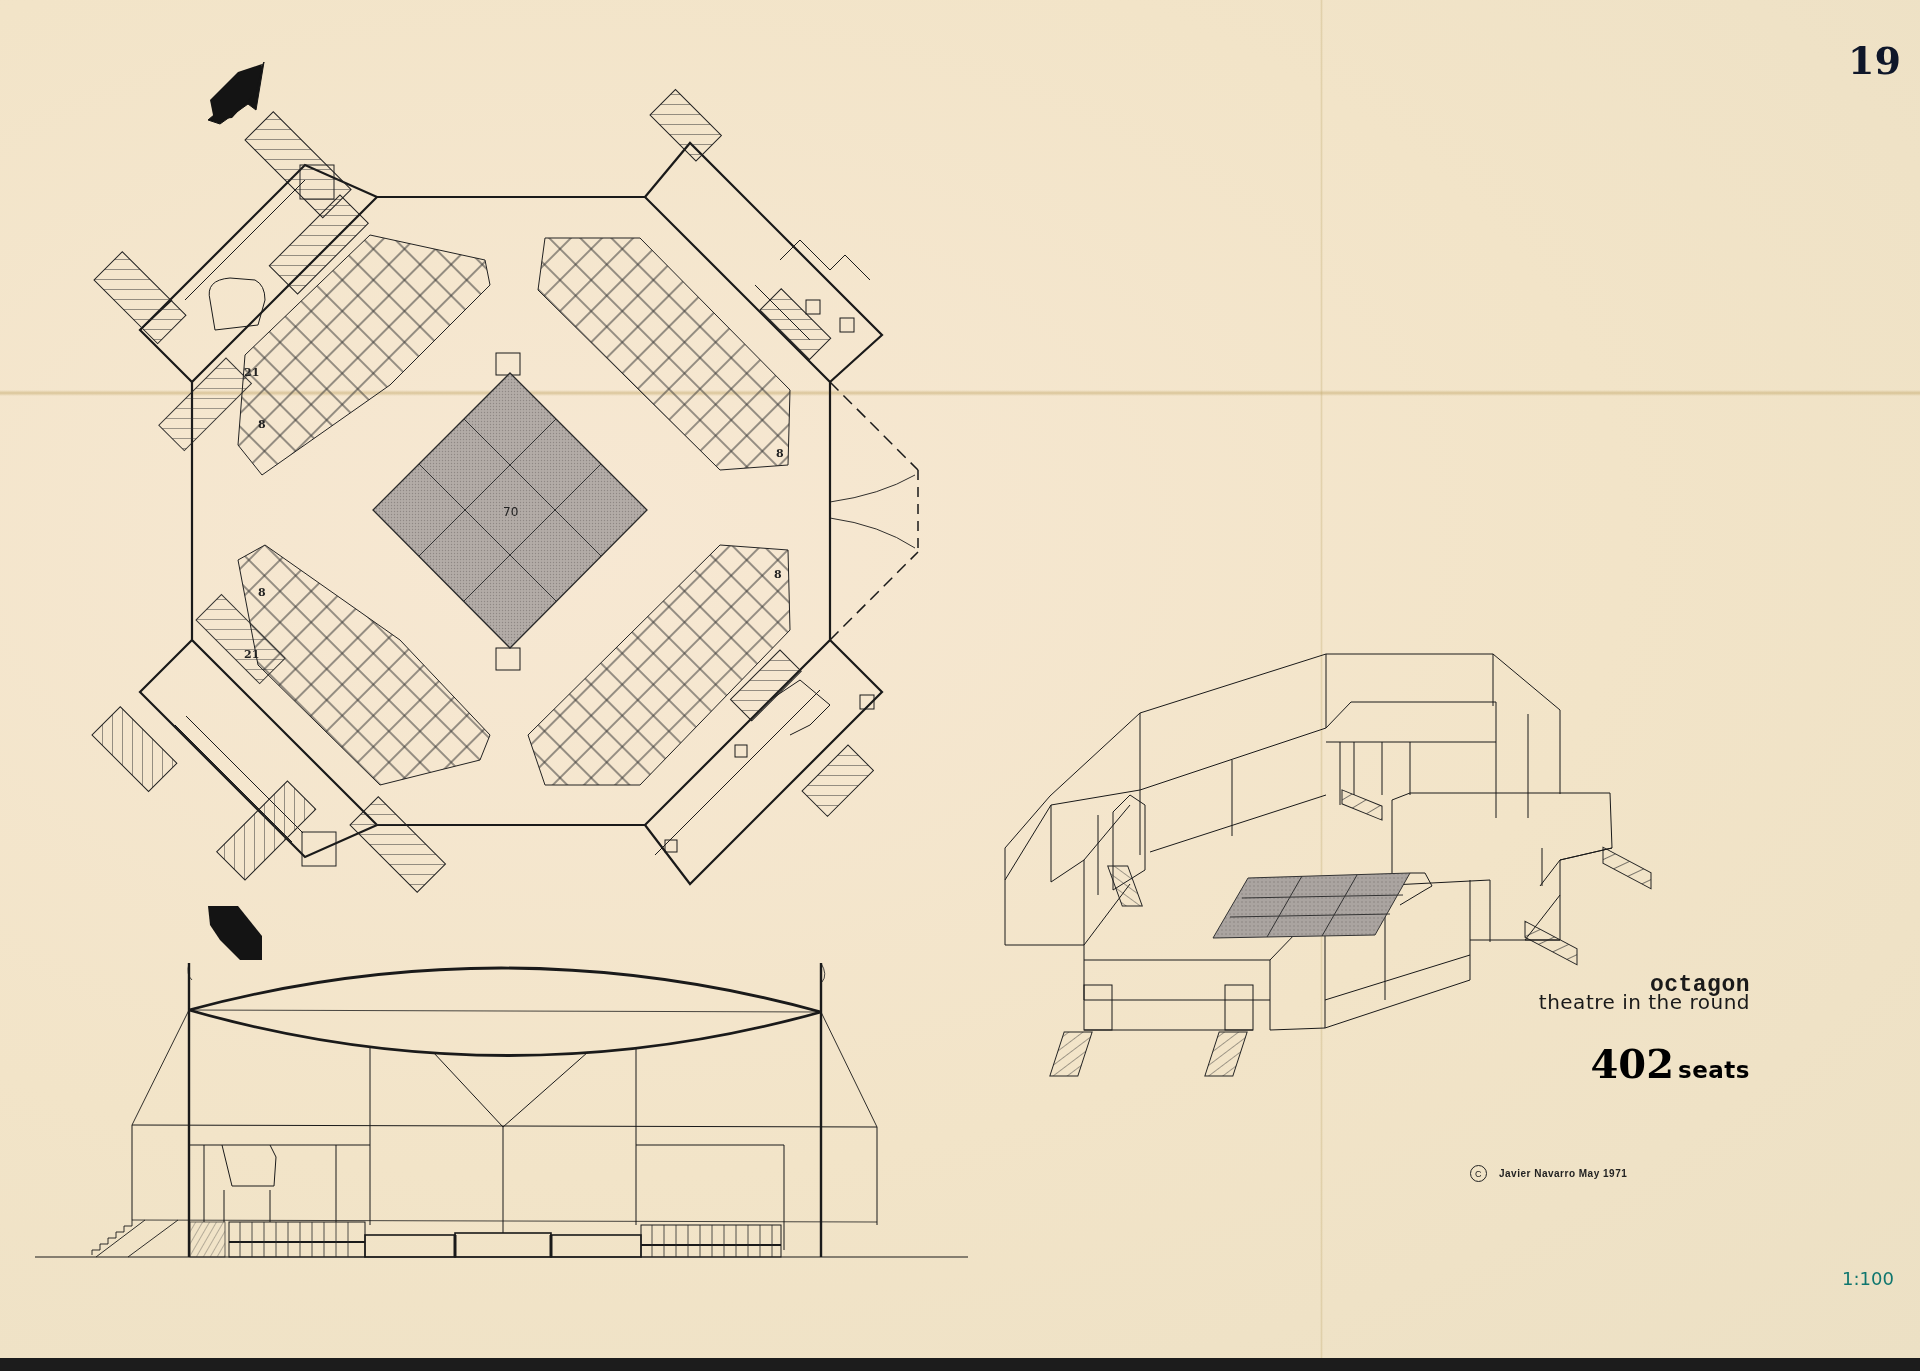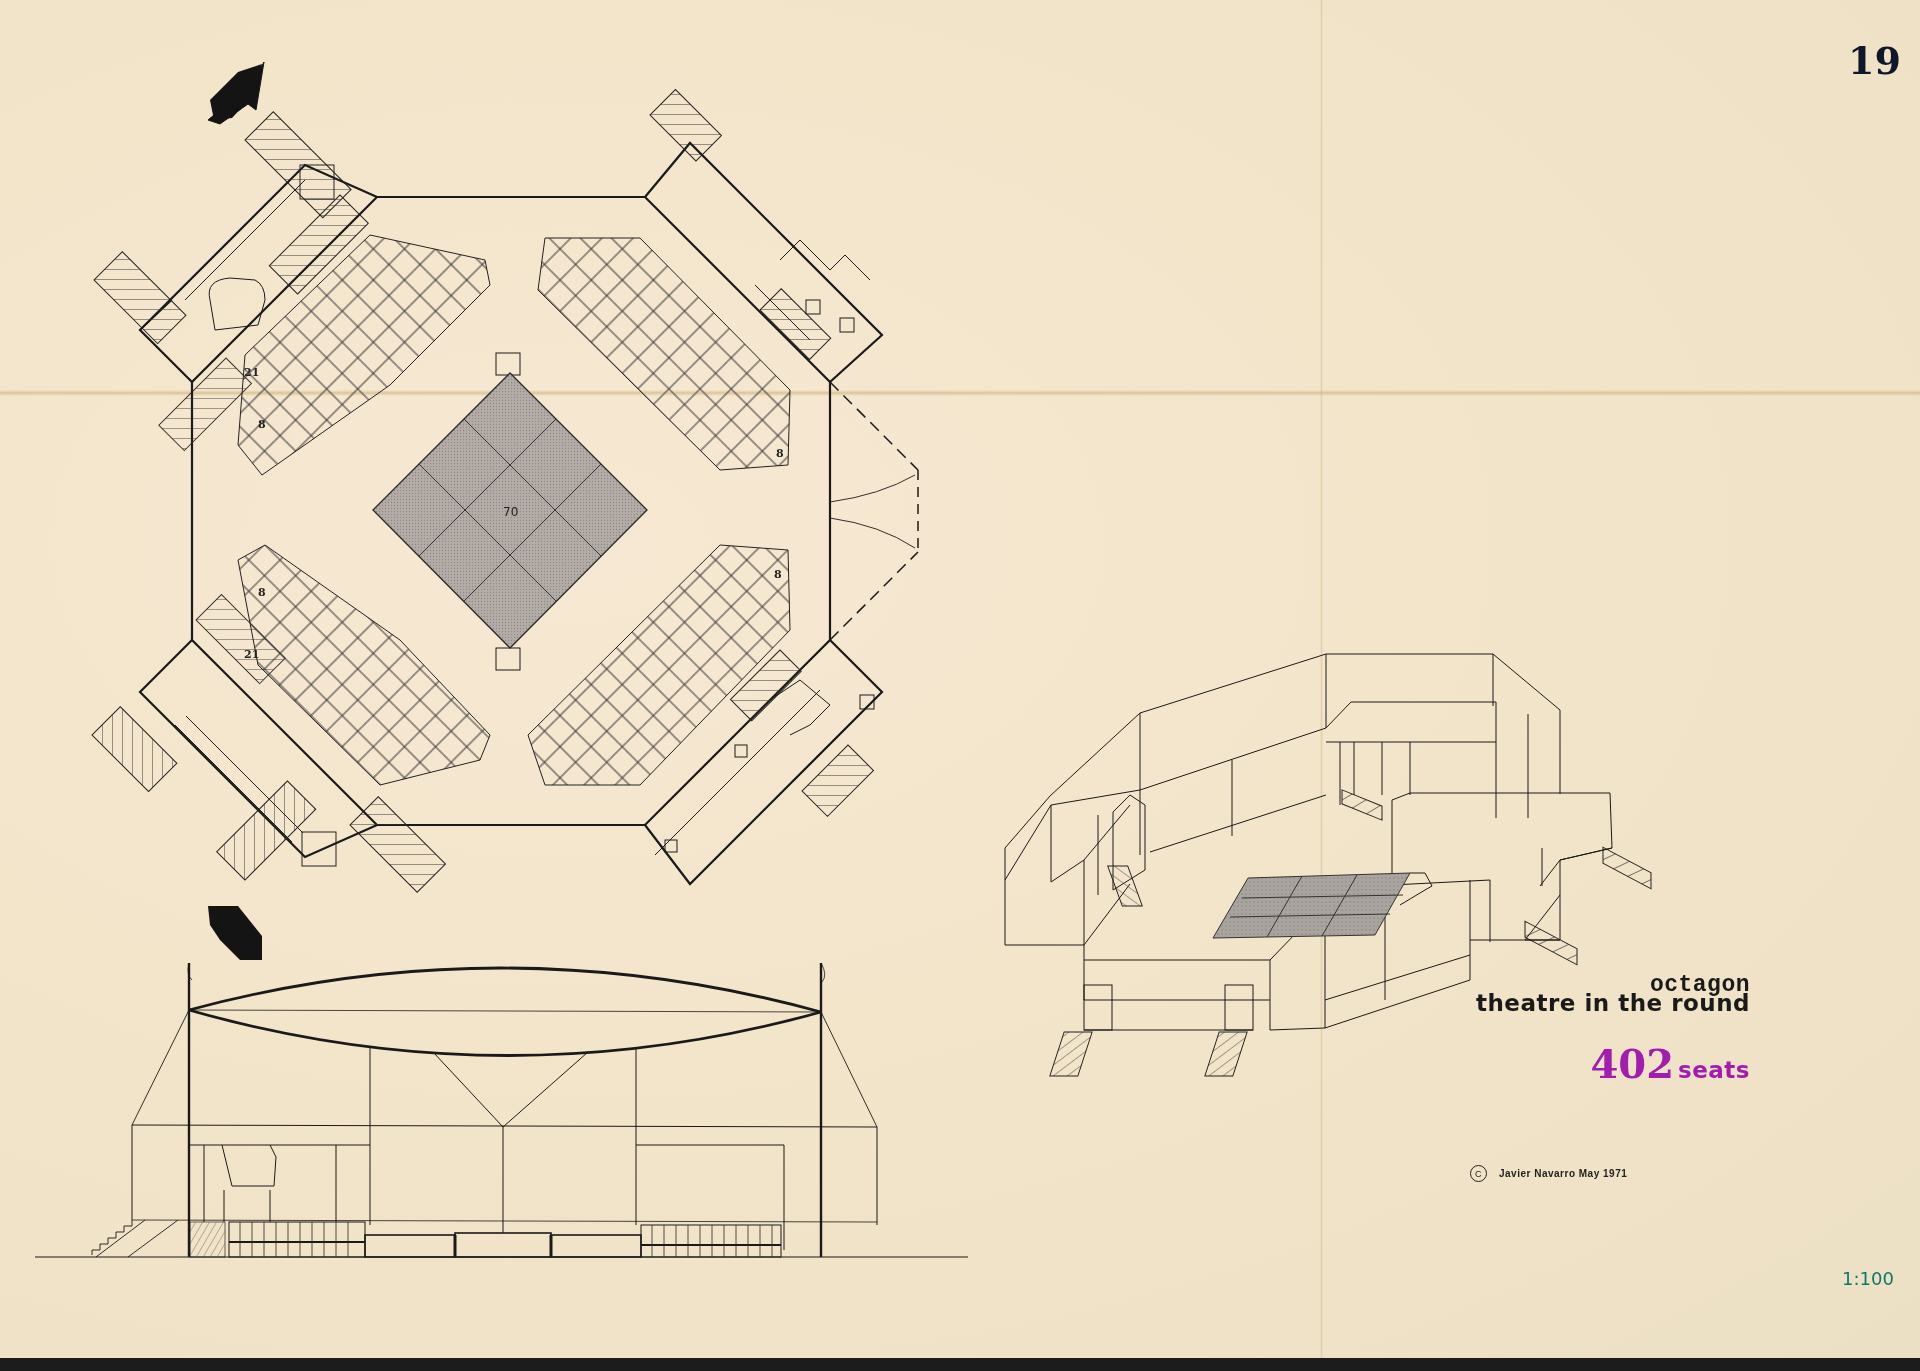--- a/index.html
+++ b/index.html
@@ -14,22 +14,22 @@
     }
     .fold-v { position:absolute; left:1320px; top:0; width:3px; height:1358px; background:linear-gradient(90deg, rgba(200,180,130,0.0), rgba(205,185,135,0.45), rgba(200,180,130,0.0)); }
     .fold-h { position:absolute; left:0; top:390px; width:1920px; height:6px; background:linear-gradient(180deg, rgba(210,190,140,0), rgba(196,170,110,0.55), rgba(210,190,140,0)); }
     .bottom-edge { position:absolute; left:0; top:1358px; width:1920px; height:13px; background:#1c1c1c; }
     svg.drawing { position:absolute; left:0; top:0; }
     .page-number {
       position:absolute; left:1848px; top:38px;
       font-family:"DejaVu Serif", serif; font-weight:bold; font-size:38px; color:#0f172a;
     }
     .title-1 { position:absolute; right:170px; top:928px; font-family:Liberation Mono, monospace; font-weight:bold; font-size:23px; color:#1a1a1a; letter-spacing:0.5px;margin-top:44px; }
-    .title-2 { position:absolute; right:170px; top:990px; font-family:"DejaVu Sans", sans-serif; font-weight:bold; font-size:23px; color:#1a1a1a; letter-spacing:0.5px; }
-    .seats-line { position:absolute; right:170px; top:1040px; color:#a21caf; white-space:nowrap; }
+    .title-2 { position:absolute; right:170px; top:990px; font-family:"DejaVu Sans", sans-serif; font-weight:normal; font-size:20px; color:#1a1a1a; letter-spacing:0.5px; }
+    .seats-line { position:absolute; right:170px; top:1040px; color:#000000; white-space:nowrap; }
     .seats-num { font-family:"DejaVu Serif", serif; font-weight:bold; font-size:40px; }
     .seats-word { font-family:"DejaVu Sans", sans-serif; font-weight:bold; font-size:23px; letter-spacing:0.5px; margin-left:4px; }
     .credit { position:absolute; left:1470px; top:1165px; display:flex; align-items:center; gap:12px; font-family:"Liberation Sans", sans-serif; font-weight:bold; font-size:10px; color:#222; letter-spacing:0.5px; }
     .copyright-icon { width:15px; height:15px; border:1.3px solid #222; border-radius:50%; display:flex; align-items:center; justify-content:center; font-size:9px; font-weight:normal; }
     .scale { position:absolute; left:1842px; top:1268px; font-family:"DejaVu Sans", sans-serif; font-size:18px; color:#0f766e; }
     .plan-label { font-family:"DejaVu Serif", serif; font-size:11px; font-weight:bold; fill:#222; }
     .stage-label { font-family:"DejaVu Sans", sans-serif; font-size:12px; fill:#222; }
   </style>
 </head>
 <body>

